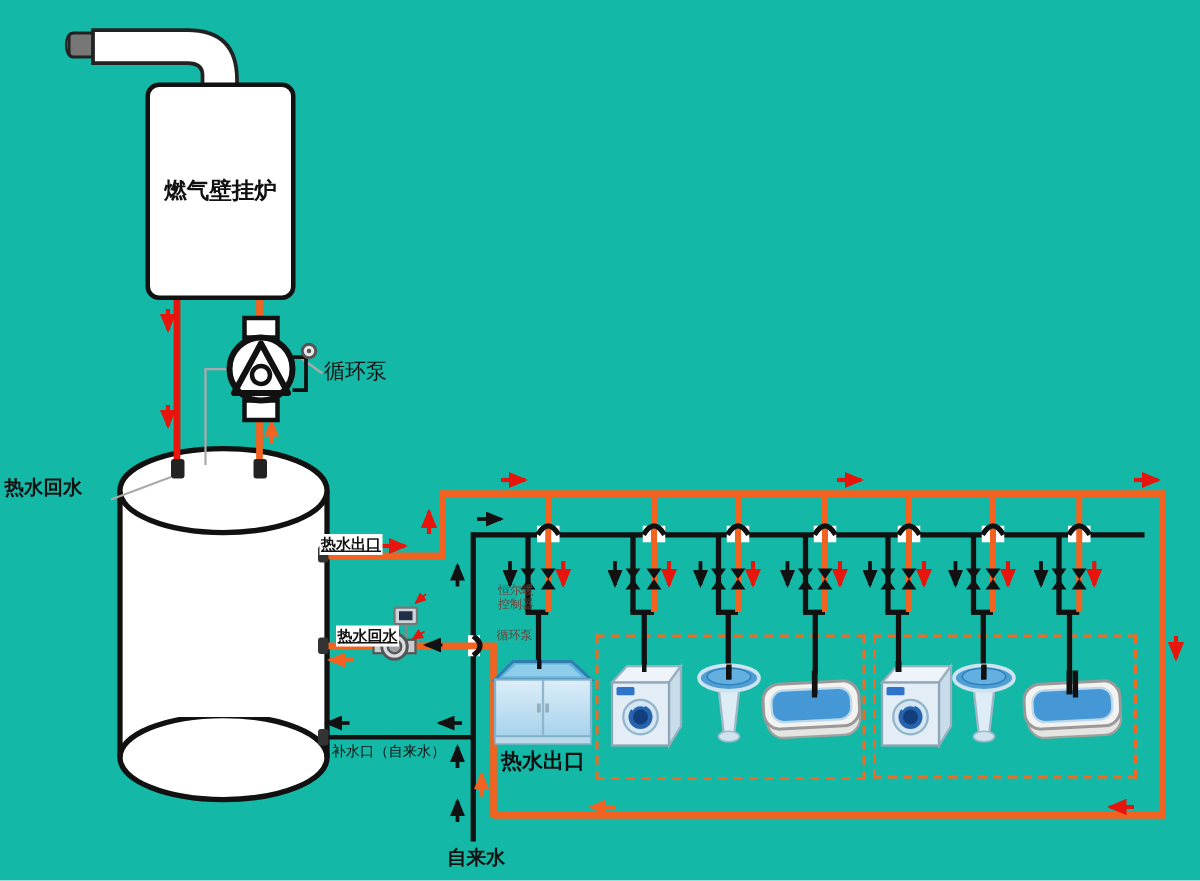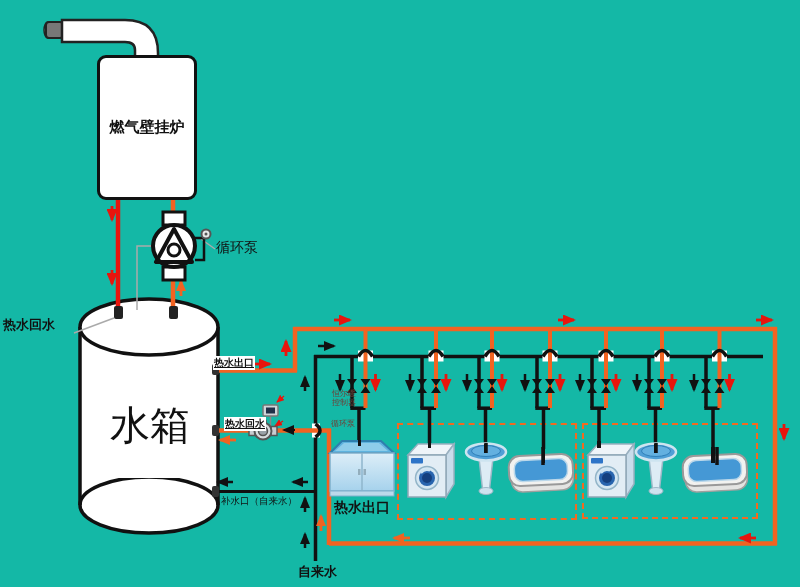--- a/index.html
+++ b/index.html
@@ -179,21 +179,20 @@
     <path d="M53,34 h9 v22 h-9" fill="none" stroke="#111" stroke-width="2.5"></path>
     <circle cx="64" cy="30" r="4.5" fill="#e8e8e8" stroke="#555" stroke-width="2"></circle>
     <circle cx="64" cy="30" r="1.5" fill="#555"></circle>
   </svg>
   <div class="lbl lblz" style="left:216px;top:239px;font-size:14px;">循环泵</div>
 
   <div class="fit comp" style="left:114px;top:306px;width:9px;height:13px;"></div>
   <div class="fit comp" style="left:169px;top:306px;width:9px;height:13px;"></div>
   <div class="lbl b lblz" style="left:3px;top:316px;font-size:13px;">热水回水</div>
 
-  <div class="lbl lblz" style="left:94px;top:398px;width:112px;text-align:center;font-size:40px;">水箱</div>
 
   <div class="fit comp" style="left:212px;top:364px;width:7px;height:11px;background:#333;"></div>
   <div class="fit comp" style="left:212px;top:425px;width:7px;height:11px;background:#333;"></div>
   <div class="fit comp" style="left:212px;top:486px;width:7px;height:11px;background:#333;"></div>
 
   <div class="lbl b bgw lblz" style="left:213px;top:356px;font-size:10px;">热水出口</div>
   <div class="lbl b bgw lblz" style="left:224px;top:417px;font-size:10px;">热水回水</div>
   <div class="lbl lblz" style="left:221px;top:495px;font-size:9.5px;">补水口（自来水）</div>
   <div class="lbl b lblz" style="left:298px;top:563px;font-size:13px;">自来水</div>
 

